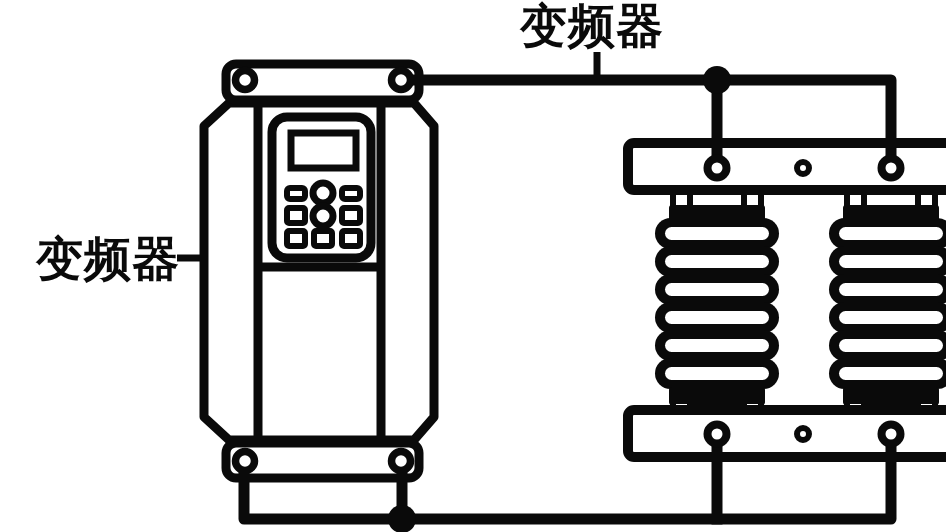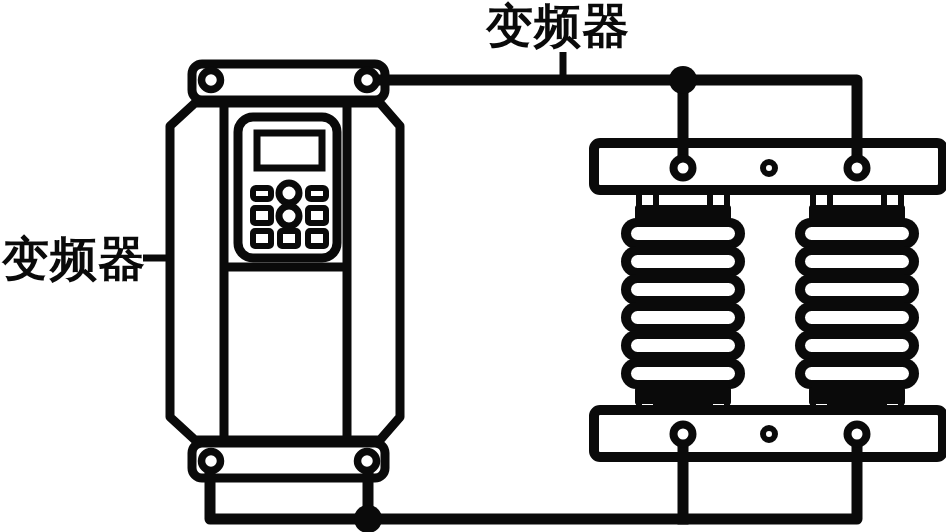--- a/index.html
+++ b/index.html
@@ -9,20 +9,21 @@
     width: 946px;
     height: 532px;
     overflow: hidden;
     font-family: "Liberation Sans", "DejaVu Sans", sans-serif;
   }
   .stage {
     position: relative;
     width: 784px;
     height: 532px;
     background: #ffffff;
+    margin-left: 34px;
   }
   svg { display: block; }
   .label-text {
     font-family: "Liberation Sans", "DejaVu Sans", sans-serif;
     font-weight: 900;
     font-size: 47px;
     letter-spacing: 1px;
   }
 </style>
 </head>

